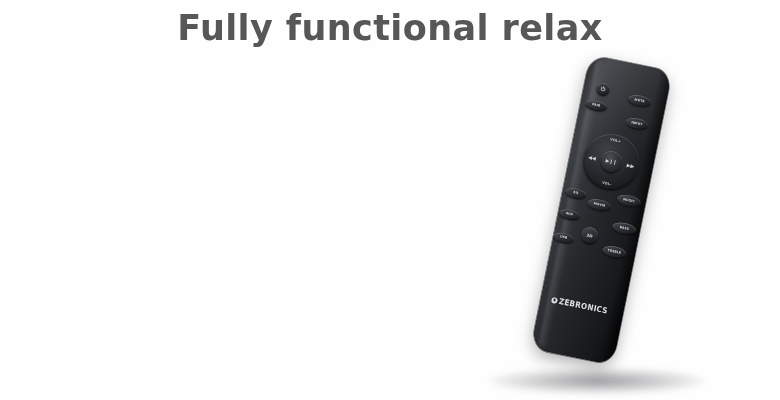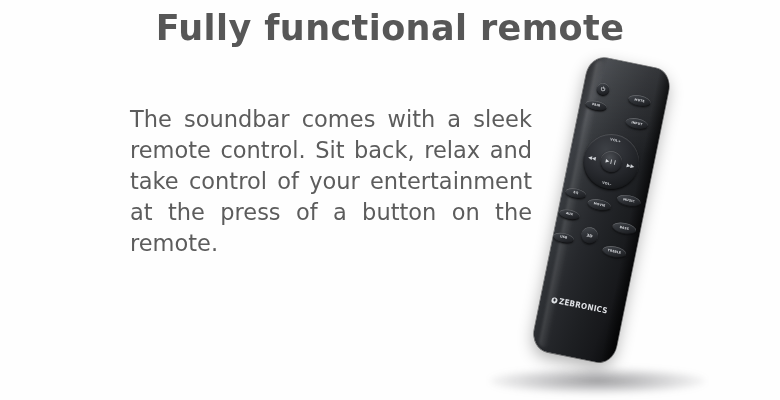--- a/index.html
+++ b/index.html
@@ -237,23 +237,22 @@
     font-weight:700;
     letter-spacing:.35px;
     transform:scaleY(1.12);
   }
 </style>
 </head>
 <body>
 
 <div class="banner">
 
-  <div class="title">Fully functional remote</div>
-
-  <p class="copy">The soundbar comes with a sleek remote control. Sit back, relax and take control of your entertainment at the press of a button on the remote.</p>
+  <div class="title">Fully functional relax</div>
+
 
   <div class="shadow"></div>
 
   <div class="remote-wrap">
     <div class="remote-body">
 
       <div class="body-sheen"></div>
       <div class="body-edge-hl"></div>
       <div class="body-edge-dark"></div>
 

